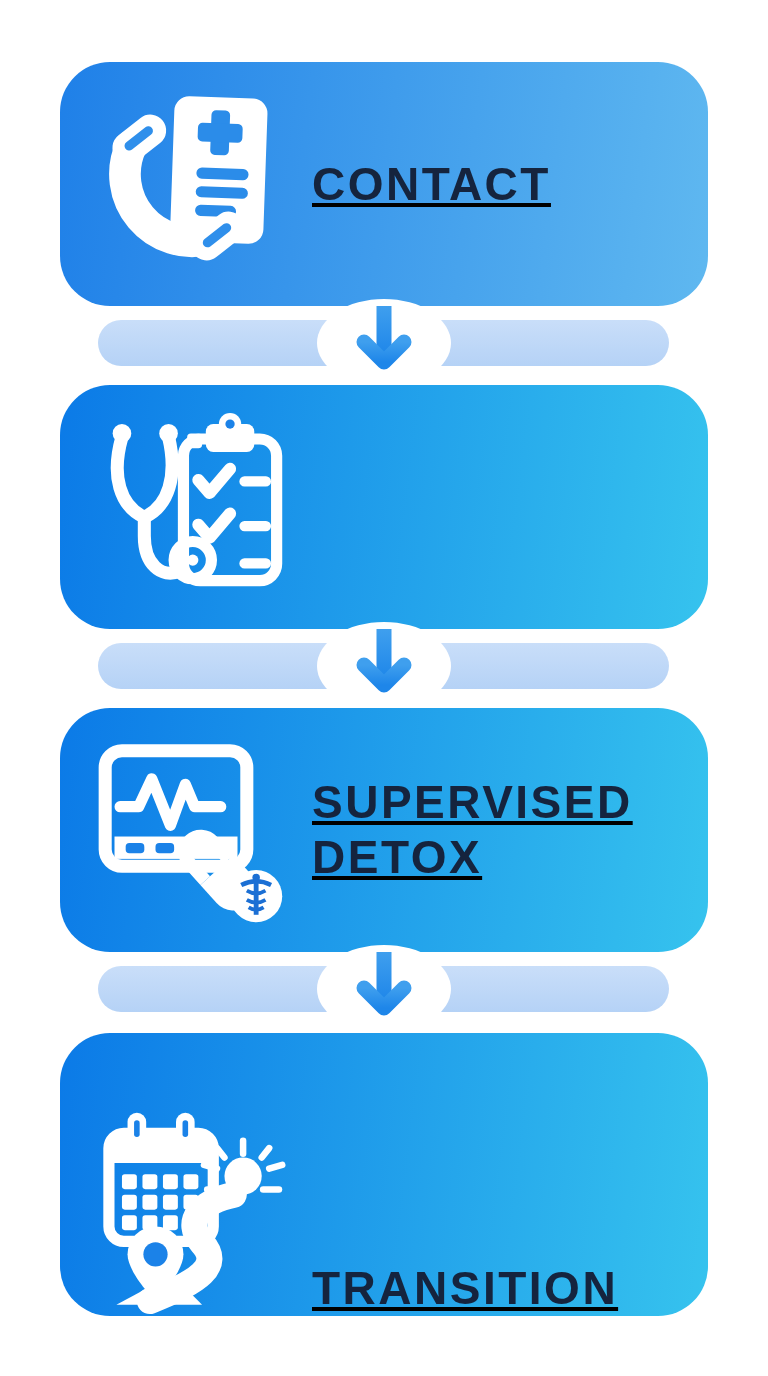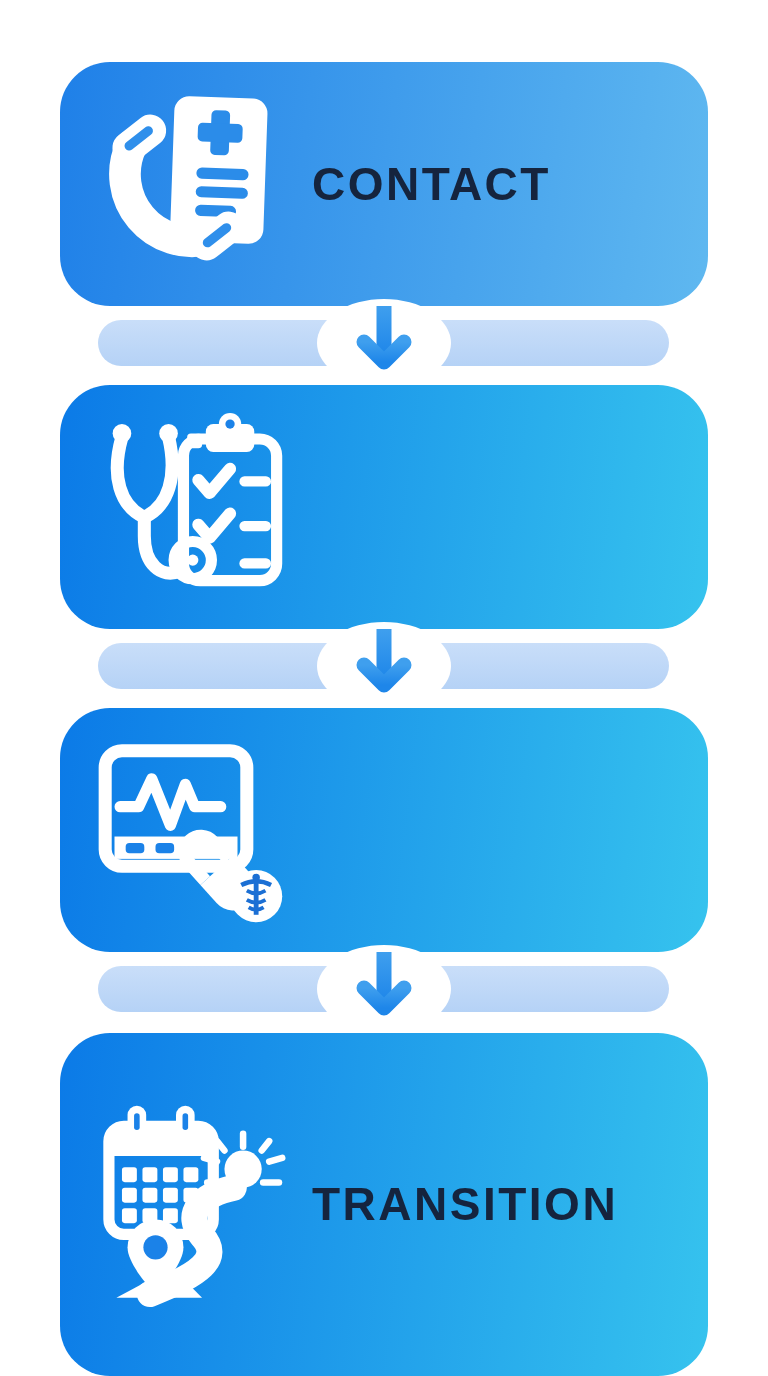--- a/index.html
+++ b/index.html
@@ -1,29 +1,29 @@
 <!DOCTYPE html>
 <html><head>
 <meta charset="utf-8">
 <style>
   html,body{margin:0;padding:0;background:#ffffff;}
   body{width:768px;height:1376px;font-family:"Liberation Sans",sans-serif;}
-  .stage{position:relative;width:768px;height:1376px;background:#ffffff;overflow:hidden;box-sizing:border-box;padding-top:62px;}
+  .stage{position:relative;width:768px;height:1376px;background:#ffffff;overflow:hidden;box-sizing:border-box;padding-top:62px;text-decoration:underline;}
 
   .step-card{
     position:relative;
     width:648px;height:244px;margin:0 auto;
     border-radius:50px;
     display:flex;align-items:center;
     box-sizing:border-box;
     padding:0 24px 0 30px;
     background:linear-gradient(97deg,#0b7ae7 0%,#36c3ee 100%);
   }
   .step-card.first{background:linear-gradient(97deg,#1f80e8 0%,#5fb8f0 100%);}
-  .step-card.last{height:343px;}
+  .step-card.last{height:283px;align-items:flex-end;}
 
   .card-icon{flex:0 0 auto;width:212px;display:flex;align-items:center;justify-content:center;}
   .card-icon svg{display:block;}
 
   .card-title{
     margin-left:10px;
     color:#15243e;
     font-weight:bold;
     font-size:46px;
     line-height:55px;
@@ -146,20 +146,24 @@
           <path d="M54,74 h24 v13 a12,12 0 0 1 -24,0 z" fill="#ffffff"></path>
           <path d="M57.5,74 v-13 a8.5,8.5 0 0 1 17,0 v13" stroke="#ffffff" stroke-width="7" fill="none"></path>
         </g>
 
         <circle cx="87" cy="88" r="14" fill="#ffffff"></circle>
         <line x1="87" y1="79" x2="87" y2="98" stroke="#1b6fd4" stroke-width="2.6"></line>
         <circle cx="87" cy="78" r="2" fill="#1b6fd4"></circle>
         <path d="M79,82 Q87,78 95,82" stroke="#1b6fd4" stroke-width="2.4" fill="none"></path>
         <path d="M82,85 q5,3 10,0 M82,90 q5,3 10,0 M83,94 q4,2.5 8,0" stroke="#1b6fd4" stroke-width="2" fill="none"></path>
       </svg>
+    </div>
+    <div class="card-title">
+      <span class="line">SUPERVISED</span>
+      <span class="line">DETOX</span>
     </div>
   </div>
 
   <div class="connector tall">
     <div class="bar"></div>
     <div class="gap"></div>
     <svg class="arrow" width="60" height="76">
       <rect x="22.5" y="0" width="15" height="50" fill="url(#arrowGrad)"></rect>
       <polyline points="10,36 30,56 50,36" stroke="url(#arrowGrad)" stroke-width="15" fill="none" stroke-linecap="round" stroke-linejoin="round"></polyline>
     </svg>

